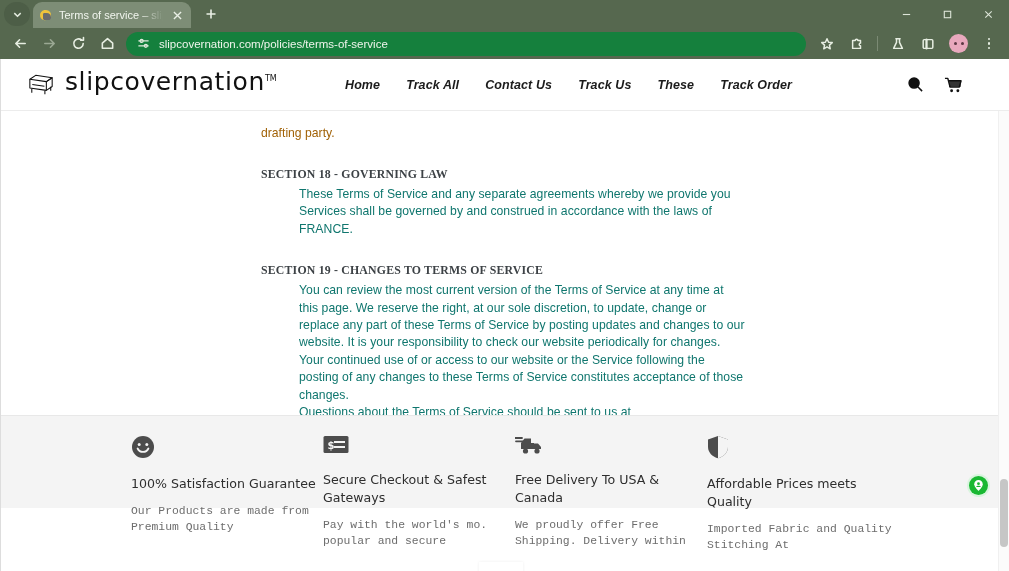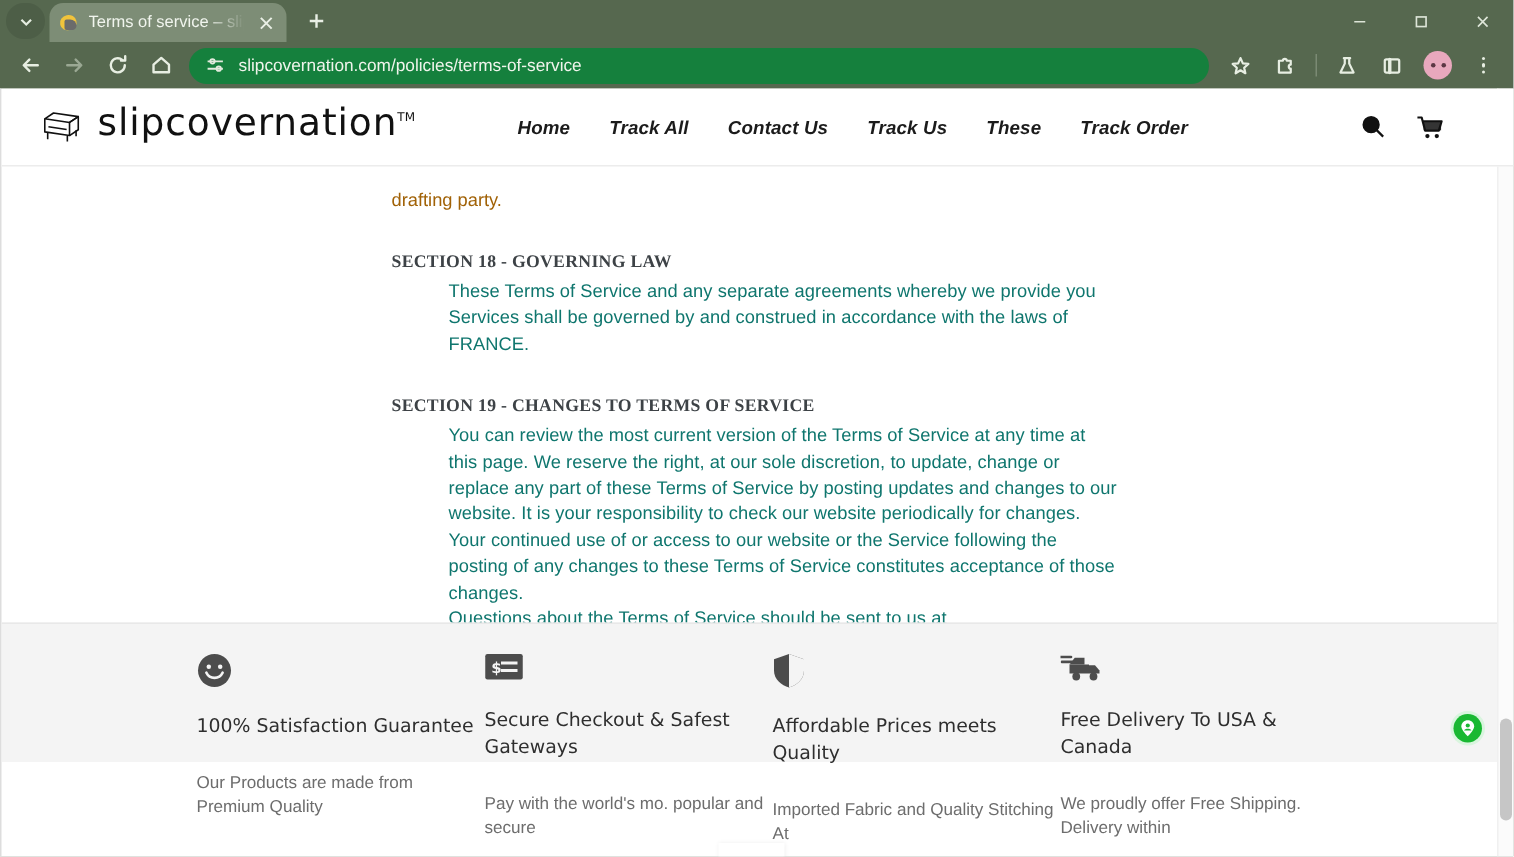--- a/index.html
+++ b/index.html
@@ -137,21 +137,21 @@
 
   
   .footer {
     position: absolute; left: 0; bottom: 0; width: 1008px; height: 93px;
     background: #f4f4f4; border-top: 1px solid #e8e8e8;
     display: flex; padding: 17px 0 0 130px; gap: 0;
   }
   .fcol { width: 192px; display: flex; gap: 11px; flex-direction: column; }
   .ficon { flex: 0 0 26px; padding-top: 2px; }
   .ftitle { font-size: 12.6px; color: #2e2e2e; line-height: 17px; font-family: "DejaVu Sans", sans-serif; }
-  .fdesc { font-size: 11.4px; color: #6d6d6d; line-height: 16px; margin-top: 21px; font-family: Liberation Sans, sans-serif; }
+  .fdesc { font-size: 11.4px; color: #6d6d6d; line-height: 16px; margin-top: 11px; font-family: Liberation Mono, monospace; }
 
   
   .totop {
     position: absolute; left: 478px; top: 451px; width: 44px; height: 44px;
     background: #ffffff; display: flex; align-items: center; justify-content: center;
     box-shadow: 0 0 3px rgba(0,0,0,0.07);
   }
 
   
   .greenbadge {
@@ -369,52 +369,52 @@
             <svg width="26" height="20" viewBox="0 0 26 20">
               <rect x="0.5" y="1" width="25" height="17" rx="1.5" fill="#4c4c4c"></rect>
               <text x="4.5" y="13.5" font-size="10" font-family="DejaVu Sans, sans-serif" font-weight="bold" fill="#f4f4f4">$</text>
               <rect x="11" y="6" width="11" height="2" fill="#f4f4f4"></rect>
               <rect x="11" y="11" width="11" height="2" fill="#f4f4f4"></rect>
             </svg>
           </span>
           <span>
             <span class="ftitle">Secure Checkout &amp; Safest Gateways</span>
             <div class="fdesc">Pay with the world's mo. popular and secure</div>
-          </span>
-        </div>
-
-        <div class="fcol">
-          <span class="ficon">
-            <svg width="22" height="24" viewBox="0 0 22 24">
-              <path d="M11 1 L21 4.5 V12 C21 18 16 22 11 23.3 C6 22 1 18 1 12 V4.5 Z" fill="#4c4c4c"></path>
-              <path d="M11 1 L21 4.5 V12 C21 18 16 22 11 23.3 Z" fill="#f4f4f4"></path>
-            </svg>
-          </span>
-          <span>
-            <span class="ftitle">Affordable Prices meets Quality</span>
-            <div class="fdesc">Imported  Fabric and Quality Stitching  At</div>
           </span>
         </div>
 
         <div class="fcol">
           <span class="ficon">
             <svg width="28" height="20" viewBox="0 0 28 20">
               <path d="M0 3 H7 M1 6.3 H8" stroke="#4c4c4c" stroke-width="1.8" stroke-linecap="round"></path>
               <path d="M6 8 H16 V3.5 H9.5 L6 8 Z" fill="#4c4c4c"></path>
               <rect x="6" y="8" width="13" height="6" fill="#4c4c4c"></rect>
               <path d="M19 8.5 H23 L26 12 V14 H19 Z" fill="#4c4c4c"></path>
               <circle cx="10.5" cy="16" r="2.6" fill="#4c4c4c"></circle>
               <circle cx="22" cy="16" r="2.6" fill="#4c4c4c"></circle>
             </svg>
           </span>
           <span>
             <span class="ftitle">Free Delivery To USA &amp; Canada</span>
             <div class="fdesc">We proudly offer Free Shipping. Delivery within</div>
           </span>
         </div>
+
+        <div class="fcol">
+          <span class="ficon">
+            <svg width="22" height="24" viewBox="0 0 22 24">
+              <path d="M11 1 L21 4.5 V12 C21 18 16 22 11 23.3 C6 22 1 18 1 12 V4.5 Z" fill="#4c4c4c"></path>
+              <path d="M11 1 L21 4.5 V12 C21 18 16 22 11 23.3 Z" fill="#f4f4f4"></path>
+            </svg>
+          </span>
+          <span>
+            <span class="ftitle">Affordable Prices meets Quality</span>
+            <div class="fdesc">Imported  Fabric and Quality Stitching  At</div>
+          </span>
+        </div>
       </div>
 
       <div class="totop">
         
       </div>
 
       <div class="greenbadge">
         <svg width="13" height="13" viewBox="0 0 14 14">
           <path d="M7 1.2 C9.6 1.2 11.6 3.1 11.6 5.6 C11.6 8.6 7 12.8 7 12.8 C7 12.8 2.4 8.6 2.4 5.6 C2.4 3.1 4.4 1.2 7 1.2 Z" fill="#ffffff"></path>
           <circle cx="7" cy="5" r="1.5" fill="#19b832"></circle>

